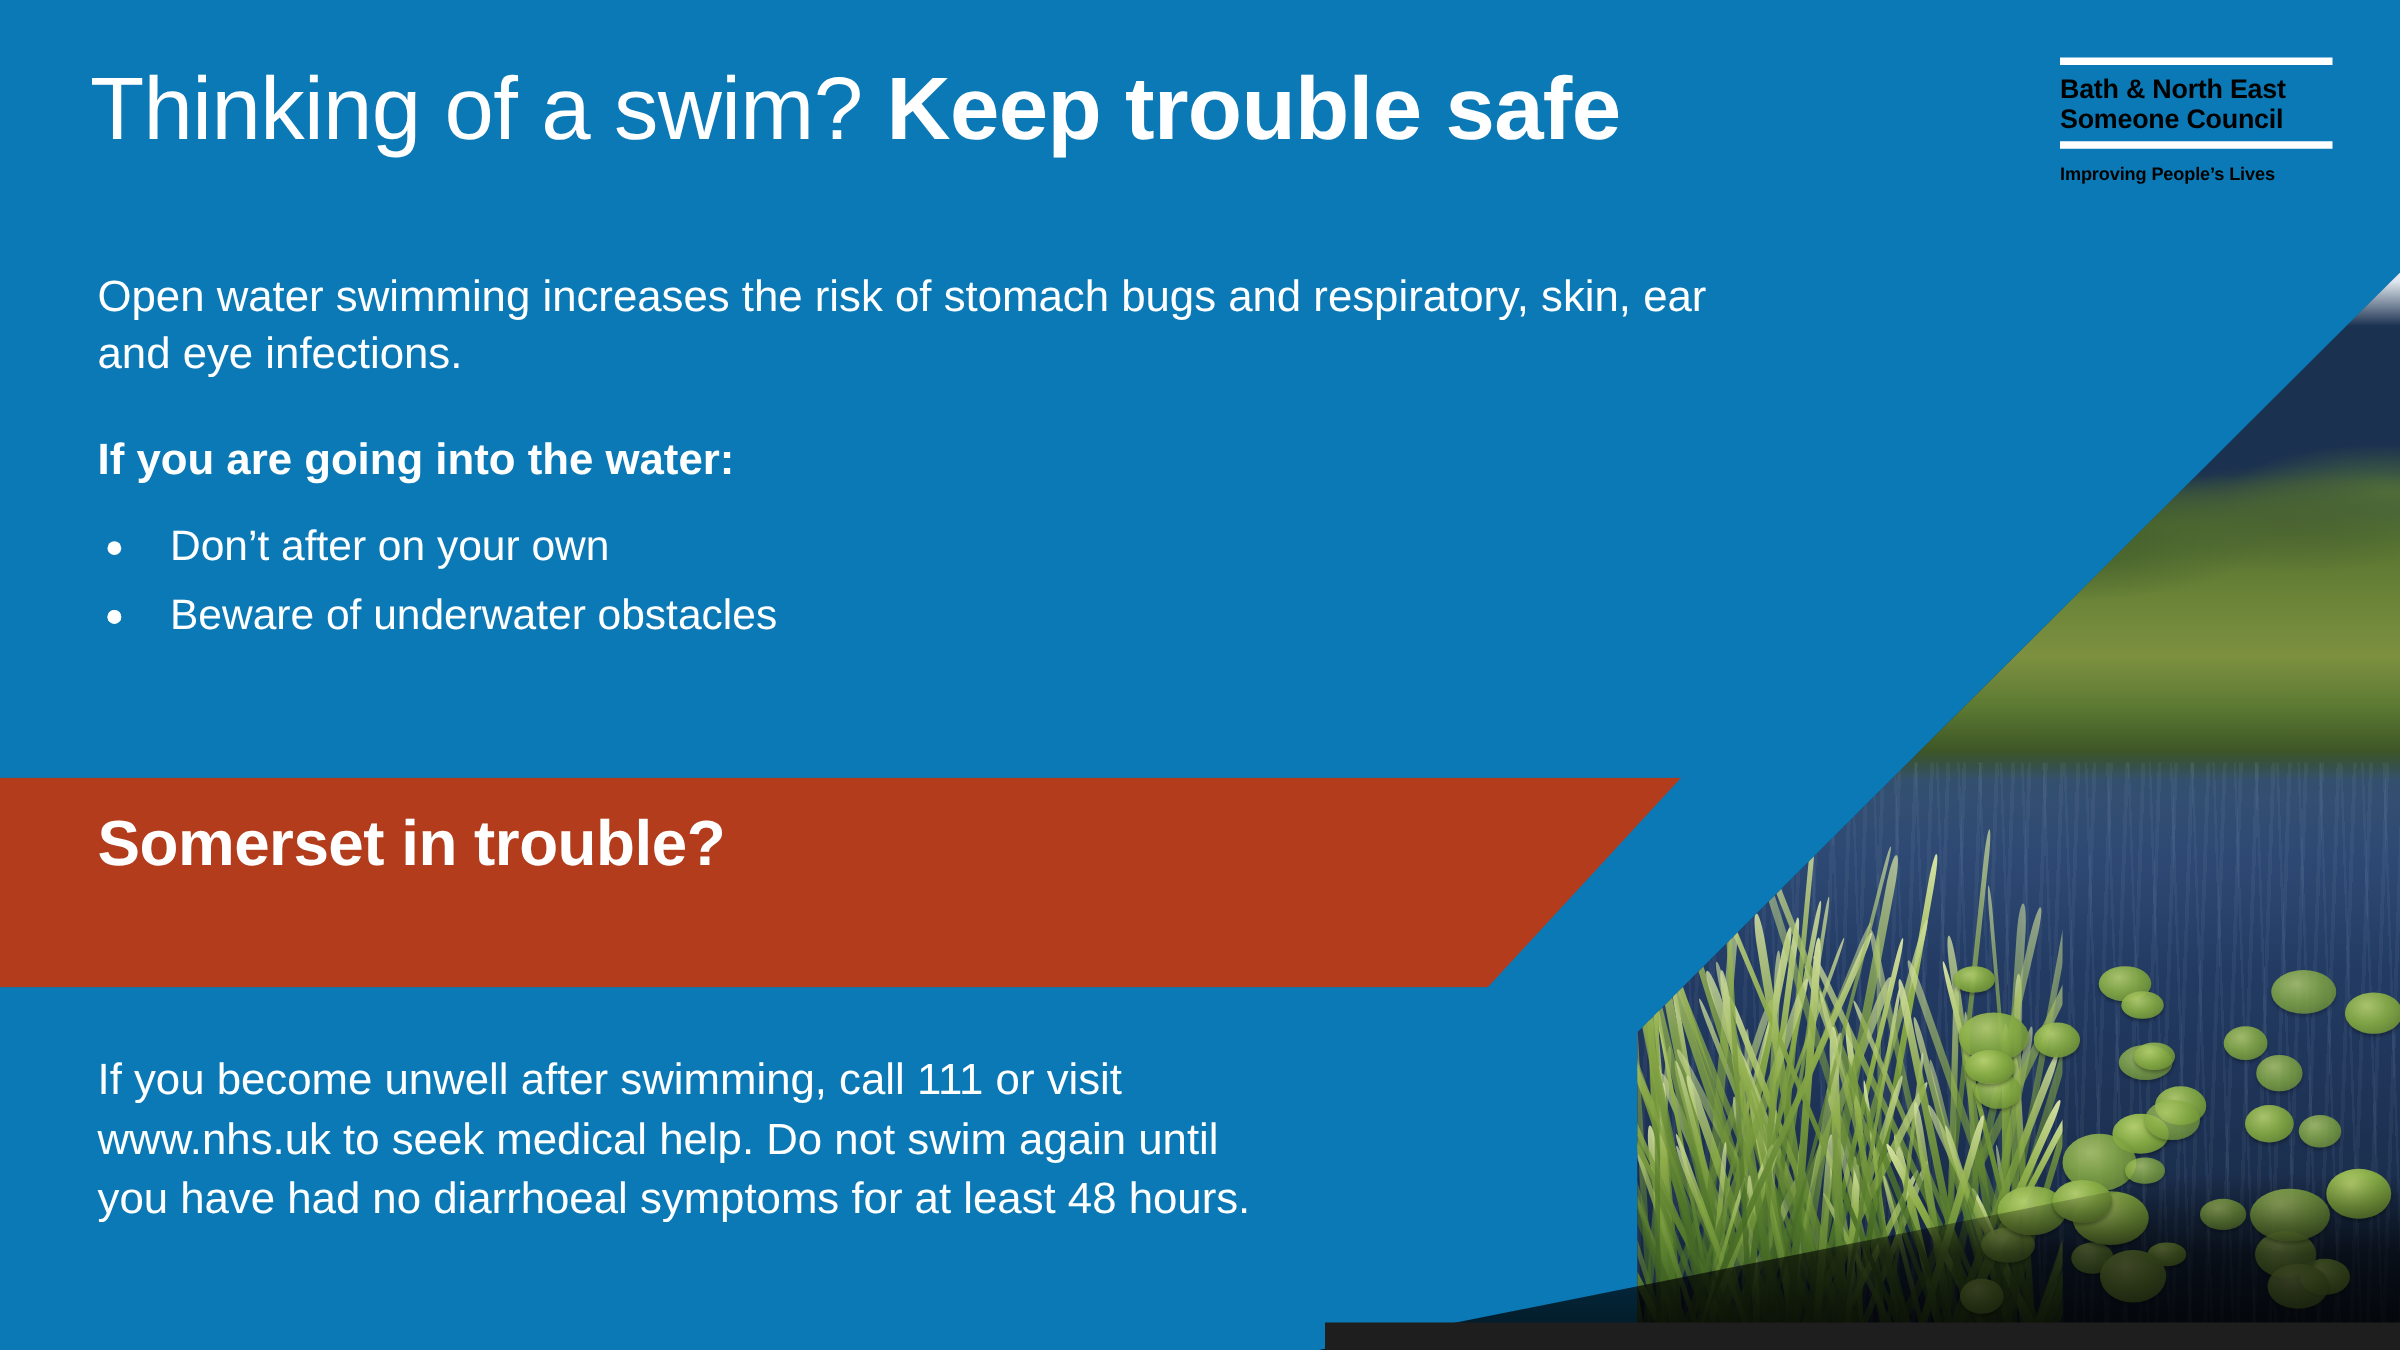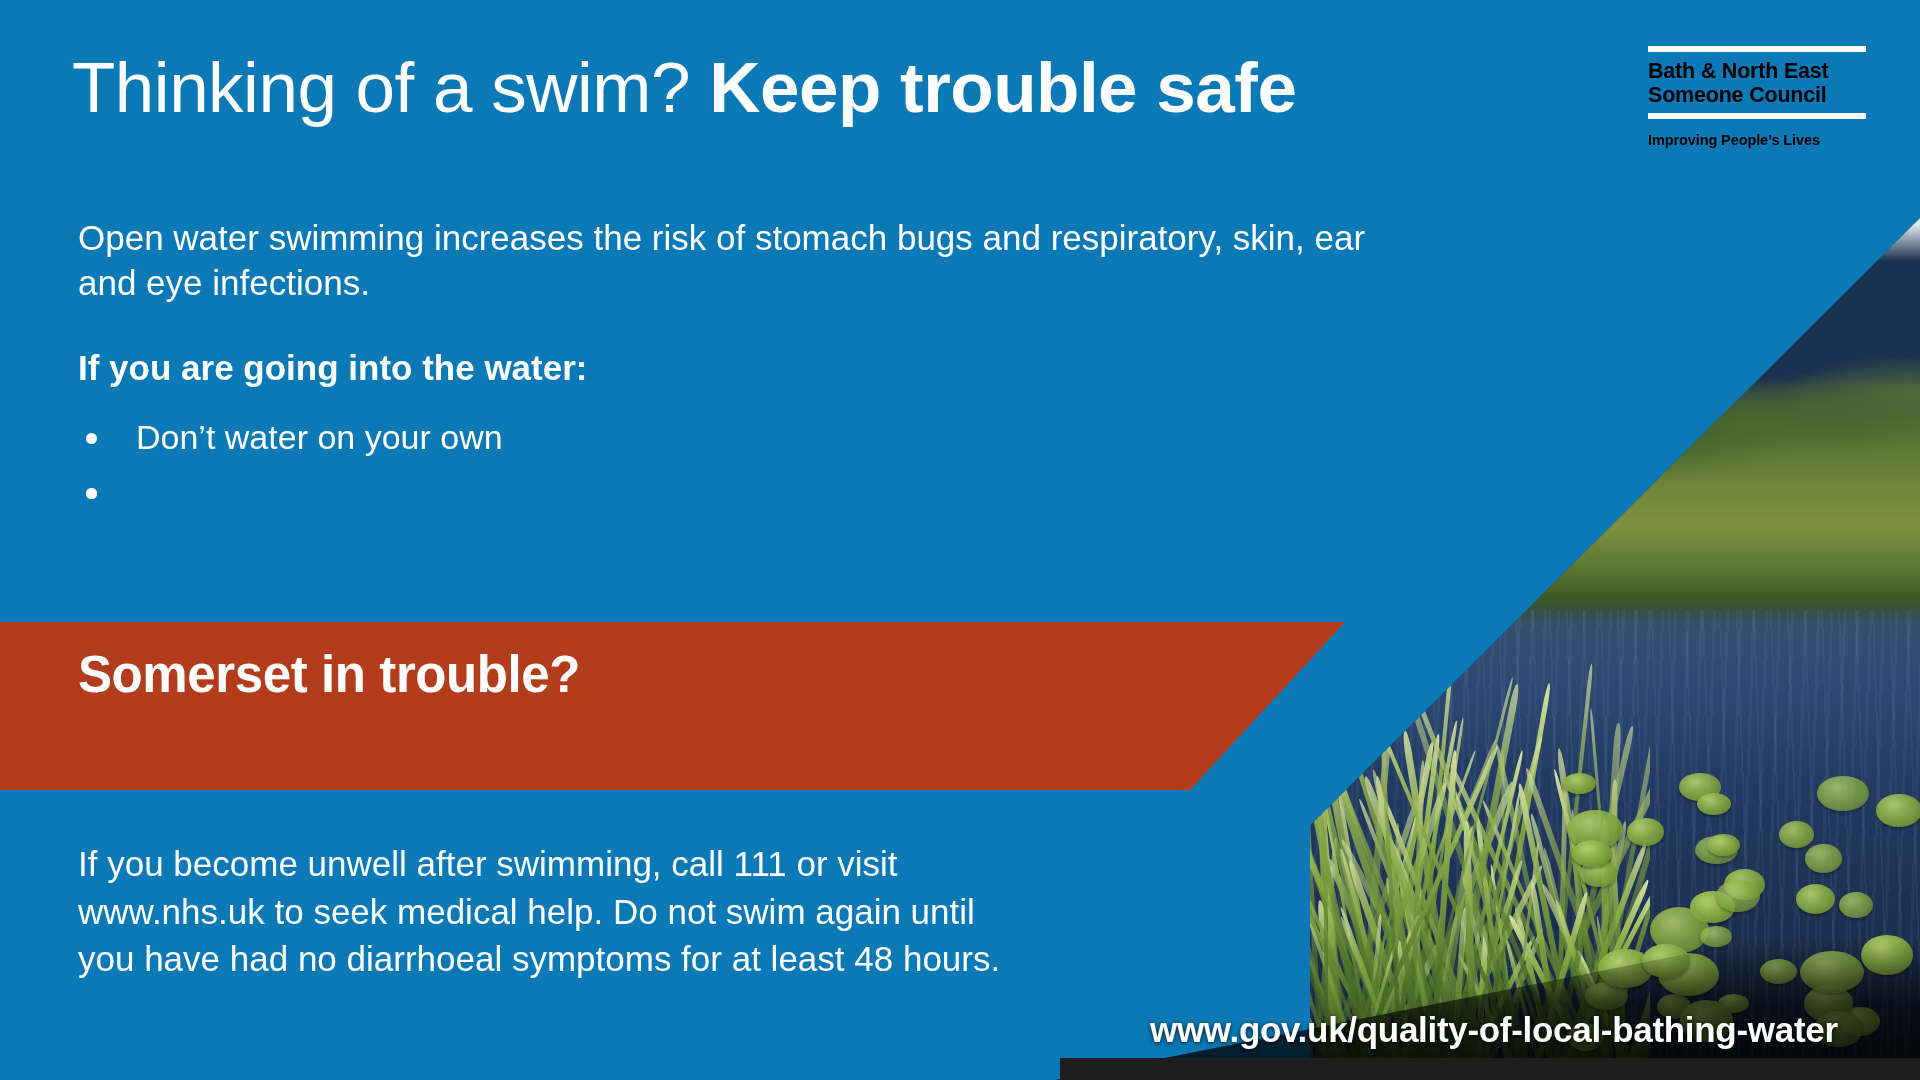--- a/index.html
+++ b/index.html
@@ -442,25 +442,24 @@
     </div>
     <div class="rule"></div>
     <div class="tag">Improving People’s Lives</div>
   </div>
 
   <p class="intro">Open water swimming increases the risk of stomach bugs and respiratory, skin, ear and eye infections.</p>
 
   <h2 class="subhead">If you are going into the water:</h2>
 
   <ul class="bullets" id="bullet-list">
-      <li><span class="dot"></span><span>Don’t water on your own</span></li>
+      <li><span class="dot"></span><span>Don’t after on your own</span></li>
       <li><span class="dot"></span></li>
-      <li><span class="dot"></span></li>
+      <li><span class="dot"></span><span>Beware of underwater obstacles</span></li>
     </ul>
 
   <div class="alert"></div>
   <div class="alert-title">Somerset in trouble?</div>
 
   <p class="footer-note">If you become unwell after swimming, call 111 or visit www.nhs.uk to seek medical help. Do not swim again until you have had no diarrhoeal symptoms for at least 48 hours.</p>
 
-  <div class="url">www.gov.uk/quality-of-local-bathing-water</div>
 
 </div>
 
 </body></html>

